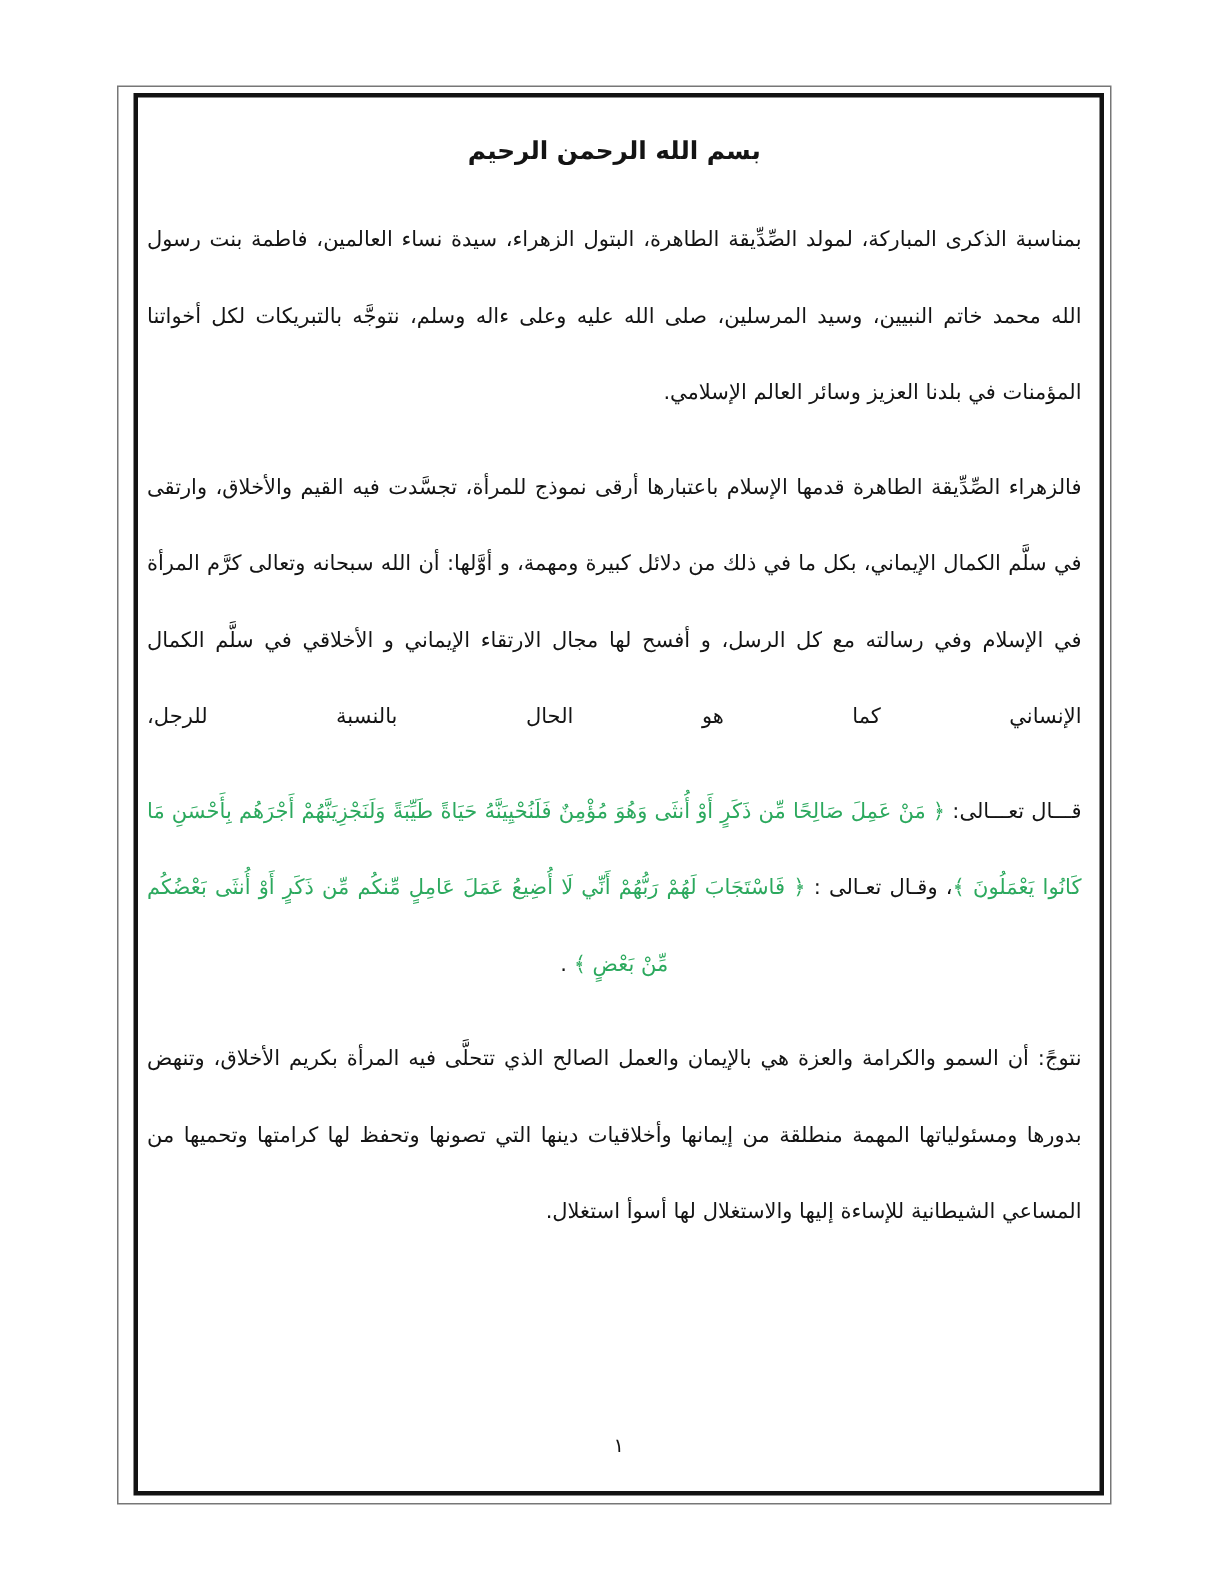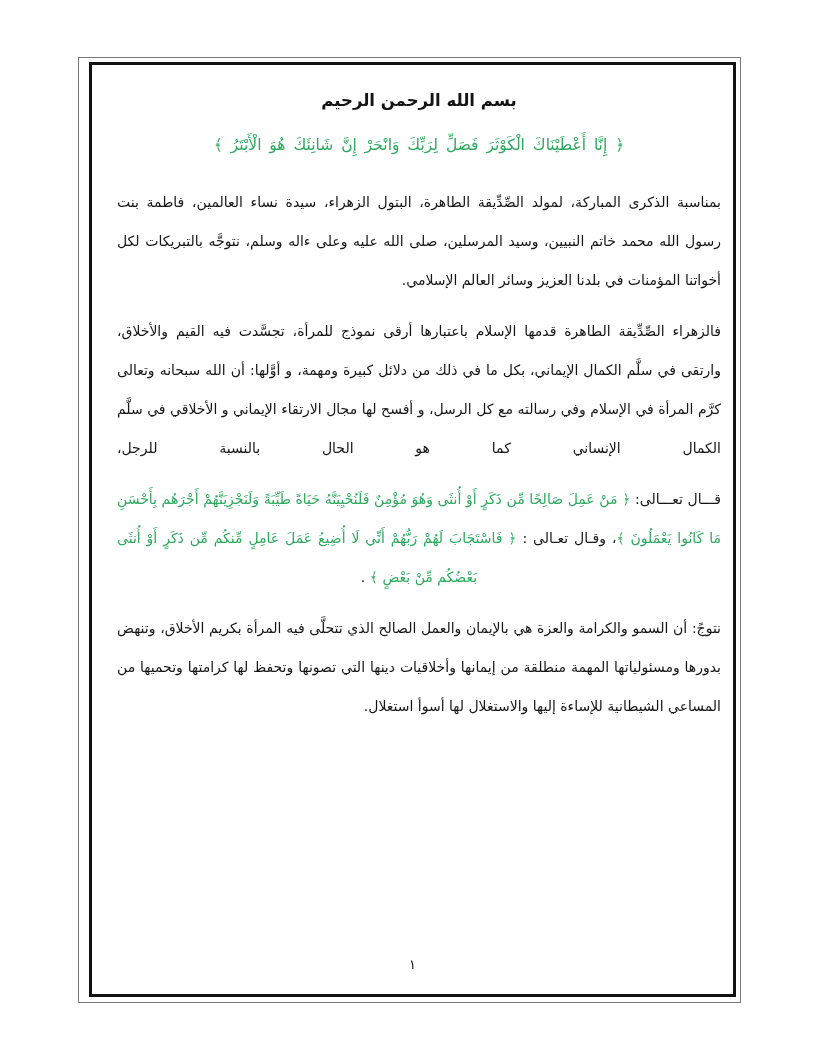--- a/index.html
+++ b/index.html
@@ -28,21 +28,21 @@
     left: 10px;
     top: 4px;
     right: 4px;
     bottom: 5px;
     border: 3px solid var(--frame, #121212);
     box-sizing: border-box;
   }
   .content {
     position: absolute;
     inset: 0;
-    padding: 14px 12px 0 25px;
+    padding: 14px 12px 0 6px;
     direction: rtl;
     unicode-bidi: embed;
   }
   .basmala {
     margin: 8px 0 0 0;
     font-size: 16.5px;
     font-weight: bold;
     line-height: 28px;
     text-align: center;
   }
@@ -50,21 +50,21 @@
     margin: 12px 0 0 0;
     font-size: 15.5px;
     line-height: 36px;
     text-align: center;
     color: var(--verse-green, #2ca95e);
     word-spacing: 3px;
   }
   .para {
     margin: 12px 0 0 0;
     font-size: 14px;
-    line-height: 39px;
+    line-height: 51px;
     text-align: justify;
     text-justify: inter-word;
   }
   .para.first-body {
     margin-top: 20px;
   }
   .para-full {
     text-align-last: justify;
   }
   .quote-para {
@@ -89,21 +89,20 @@
 </head>
 <body>
 
 <div class="frame-outer">
   <div class="frame-inner">
 
     <div class="content">
 
       <p class="basmala">بسم الله الرحمن الرحيم</p>
 
-      <p class="kawthar">﴿ إِنَّا أَعْطَيْنَاكَ الْكَوْثَرَ  فَصَلِّ لِرَبِّكَ وَانْحَرْ  إِنَّ شَانِئَكَ هُوَ الْأَبْتَرُ ﴾</p>
 
       <p class="para first-body">بمناسبة الذكرى المباركة، لمولد الصِّدِّيقة الطاهرة، البتول الزهراء، سيدة نساء العالمين، فاطمة بنت رسول الله محمد خاتم النبيين، وسيد المرسلين، صلى الله عليه وعلى ءاله وسلم، نتوجَّه بالتبريكات لكل أخواتنا المؤمنات في بلدنا العزيز وسائر العالم الإسلامي.</p>
 
 
       <p class="para para-full"><span>فالزهراء الصِّدِّيقة الطاهرة قدمها الإسلام باعتبارها أرقى نموذج للمرأة، تجسَّدت فيه القيم والأخلاق، وارتقى في سلَّم الكمال الإيماني، بكل ما في ذلك من دلائل كبيرة ومهمة، </span><span class="b">و أوَّلها:</span><span> أن الله سبحانه وتعالى كرَّم المرأة في الإسلام وفي رسالته مع كل الرسل، و أفسح لها مجال الارتقاء الإيماني و الأخلاقي في سلَّم الكمال الإنساني كما هو الحال بالنسبة للرجل،</span></p>
 
       <p class="para quote-para"><span class="b">قـــال تعـــالى: </span><span class="g">﴿ مَنْ عَمِلَ صَالِحًا مِّن ذَكَرٍ أَوْ أُنثَى وَهُوَ مُؤْمِنٌ فَلَنُحْيِيَنَّهُ حَيَاةً طَيِّبَةً وَلَنَجْزِيَنَّهُمْ أَجْرَهُم بِأَحْسَنِ مَا كَانُوا يَعْمَلُونَ ﴾</span><span>، </span><span class="b">وقـال تعـالى : </span><span class="g">﴿ فَاسْتَجَابَ لَهُمْ رَبُّهُمْ أَنِّي لَا أُضِيعُ عَمَلَ عَامِلٍ مِّنكُم مِّن ذَكَرٍ أَوْ أُنثَى بَعْضُكُم مِّنْ بَعْضٍ ﴾</span><span> .</span></p>
 
       <p class="para"><span class="b">نتوجً:</span><span> أن السمو والكرامة والعزة هي بالإيمان والعمل الصالح الذي تتحلَّى فيه المرأة بكريم الأخلاق، وتنهض بدورها ومسئولياتها المهمة منطلقة من إيمانها وأخلاقيات دينها التي تصونها وتحفظ لها كرامتها وتحميها من المساعي الشيطانية للإساءة إليها والاستغلال لها أسوأ استغلال.</span></p>
 

